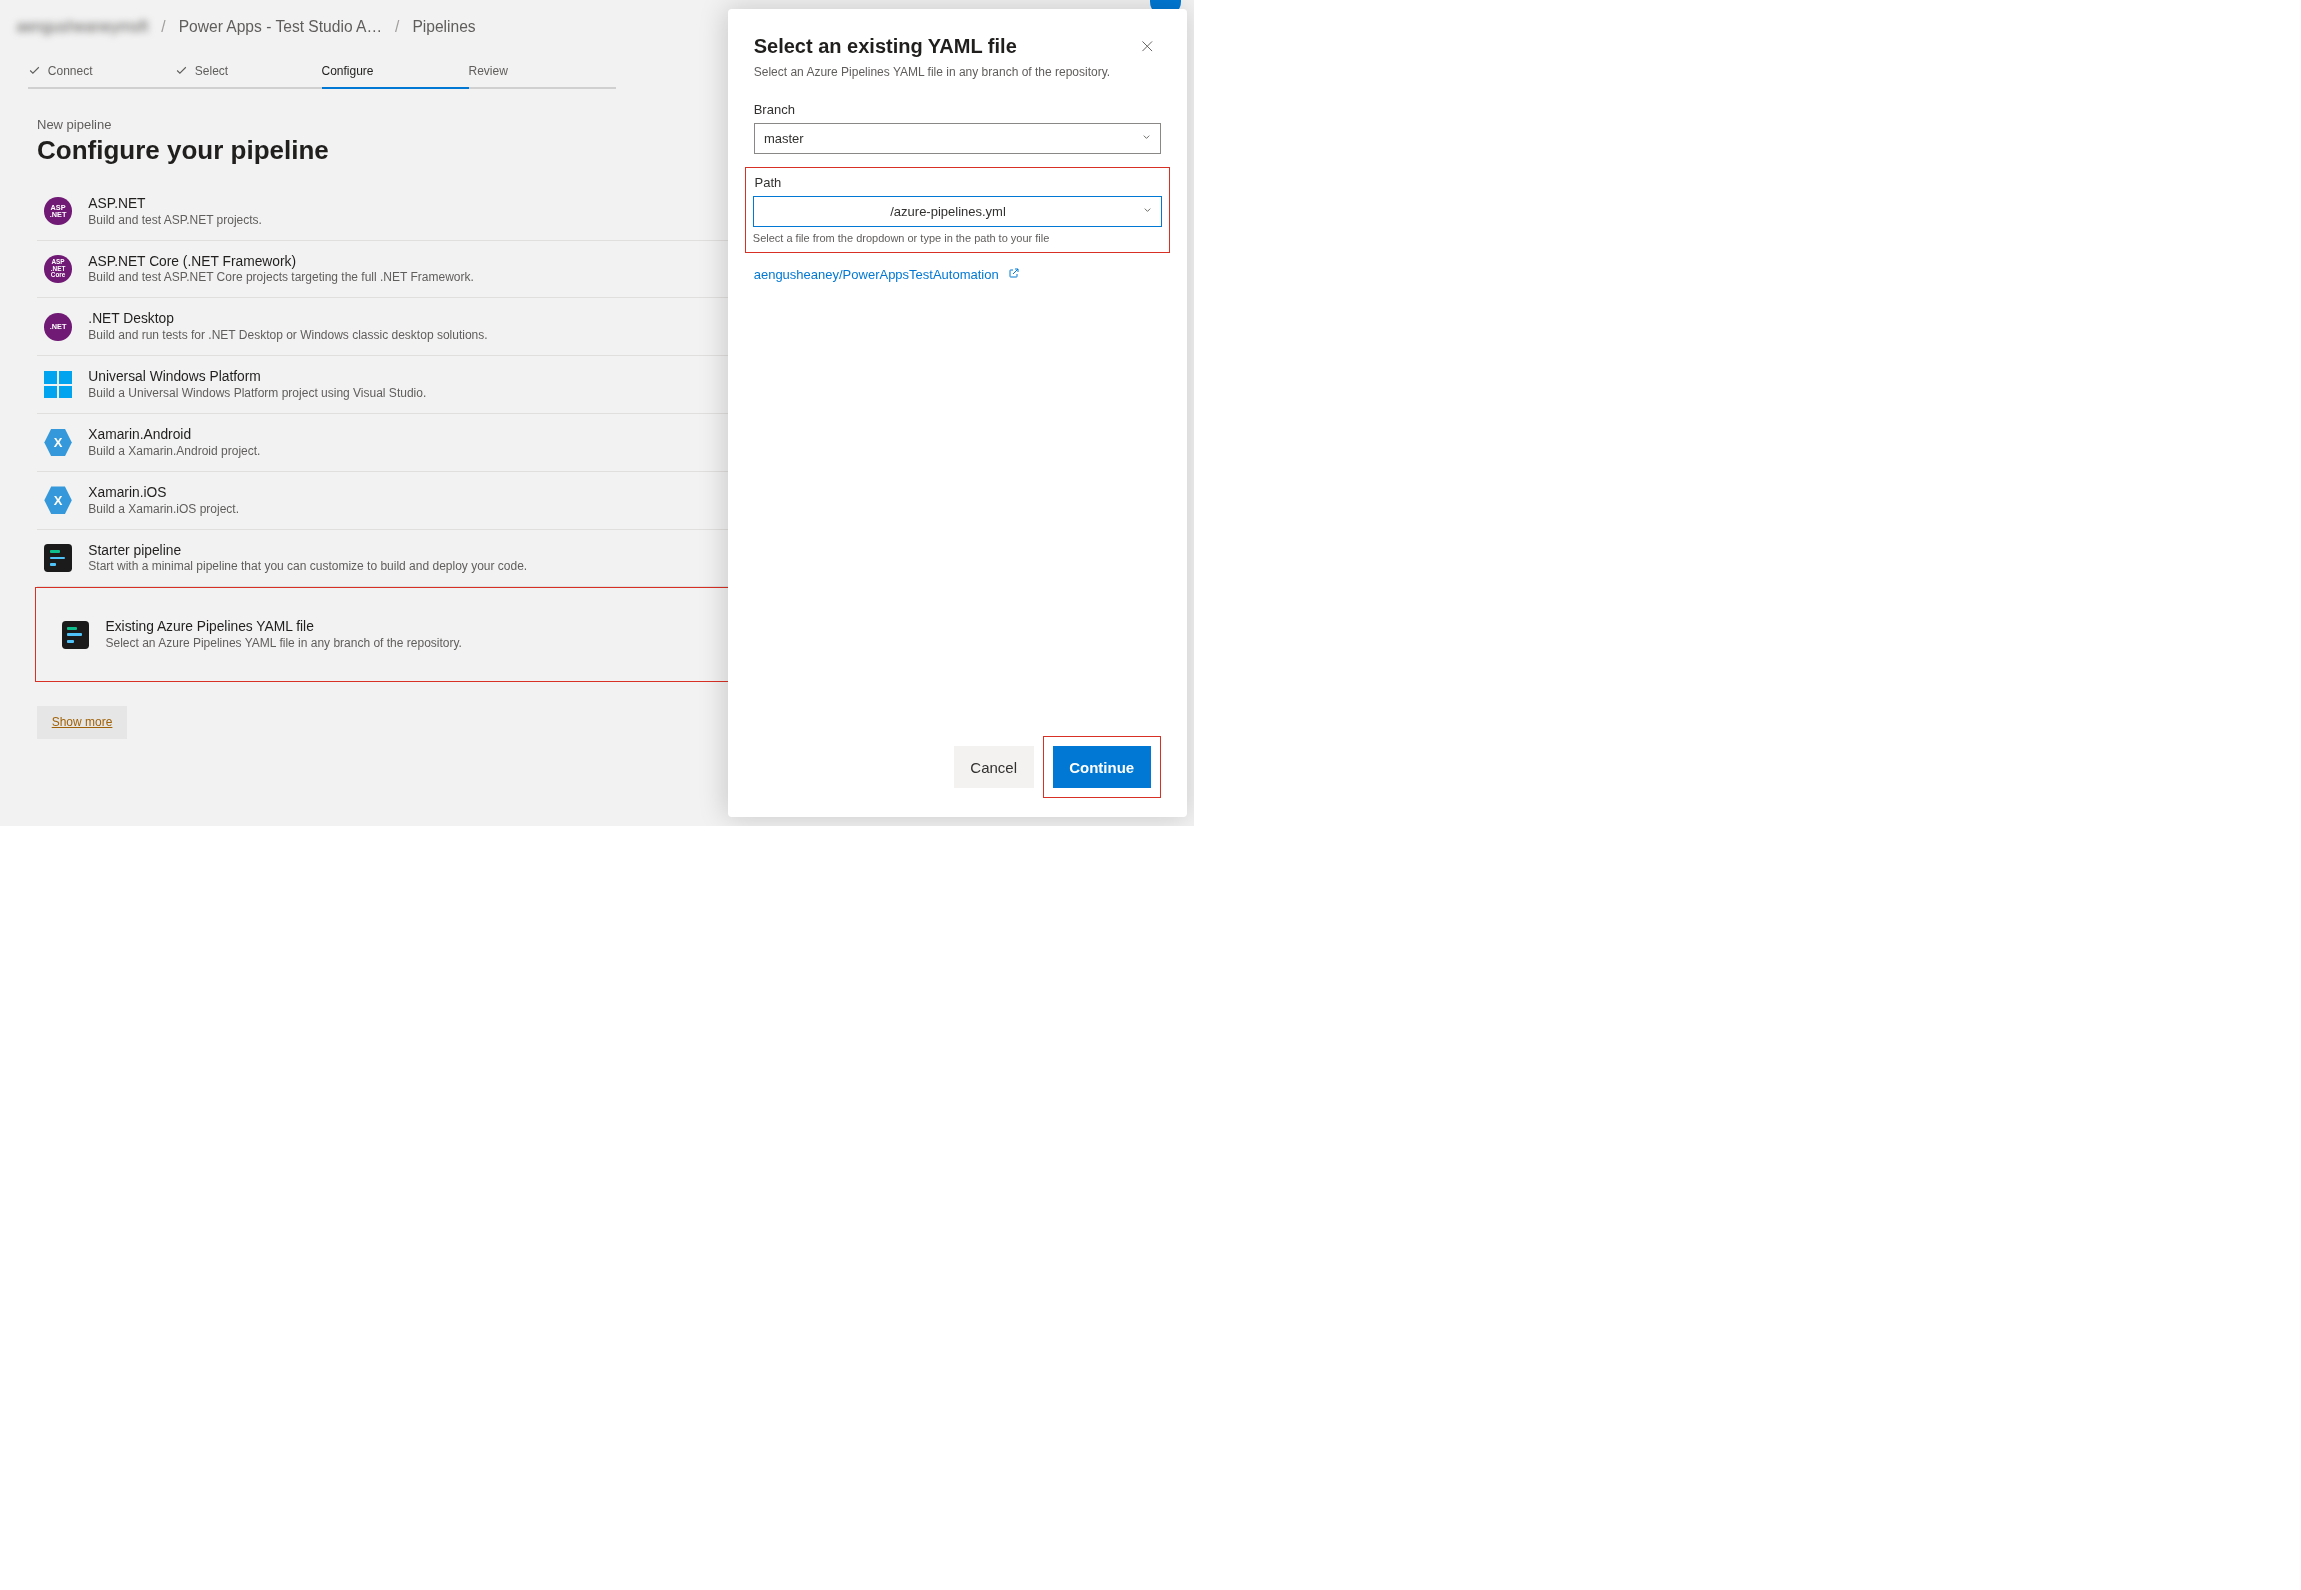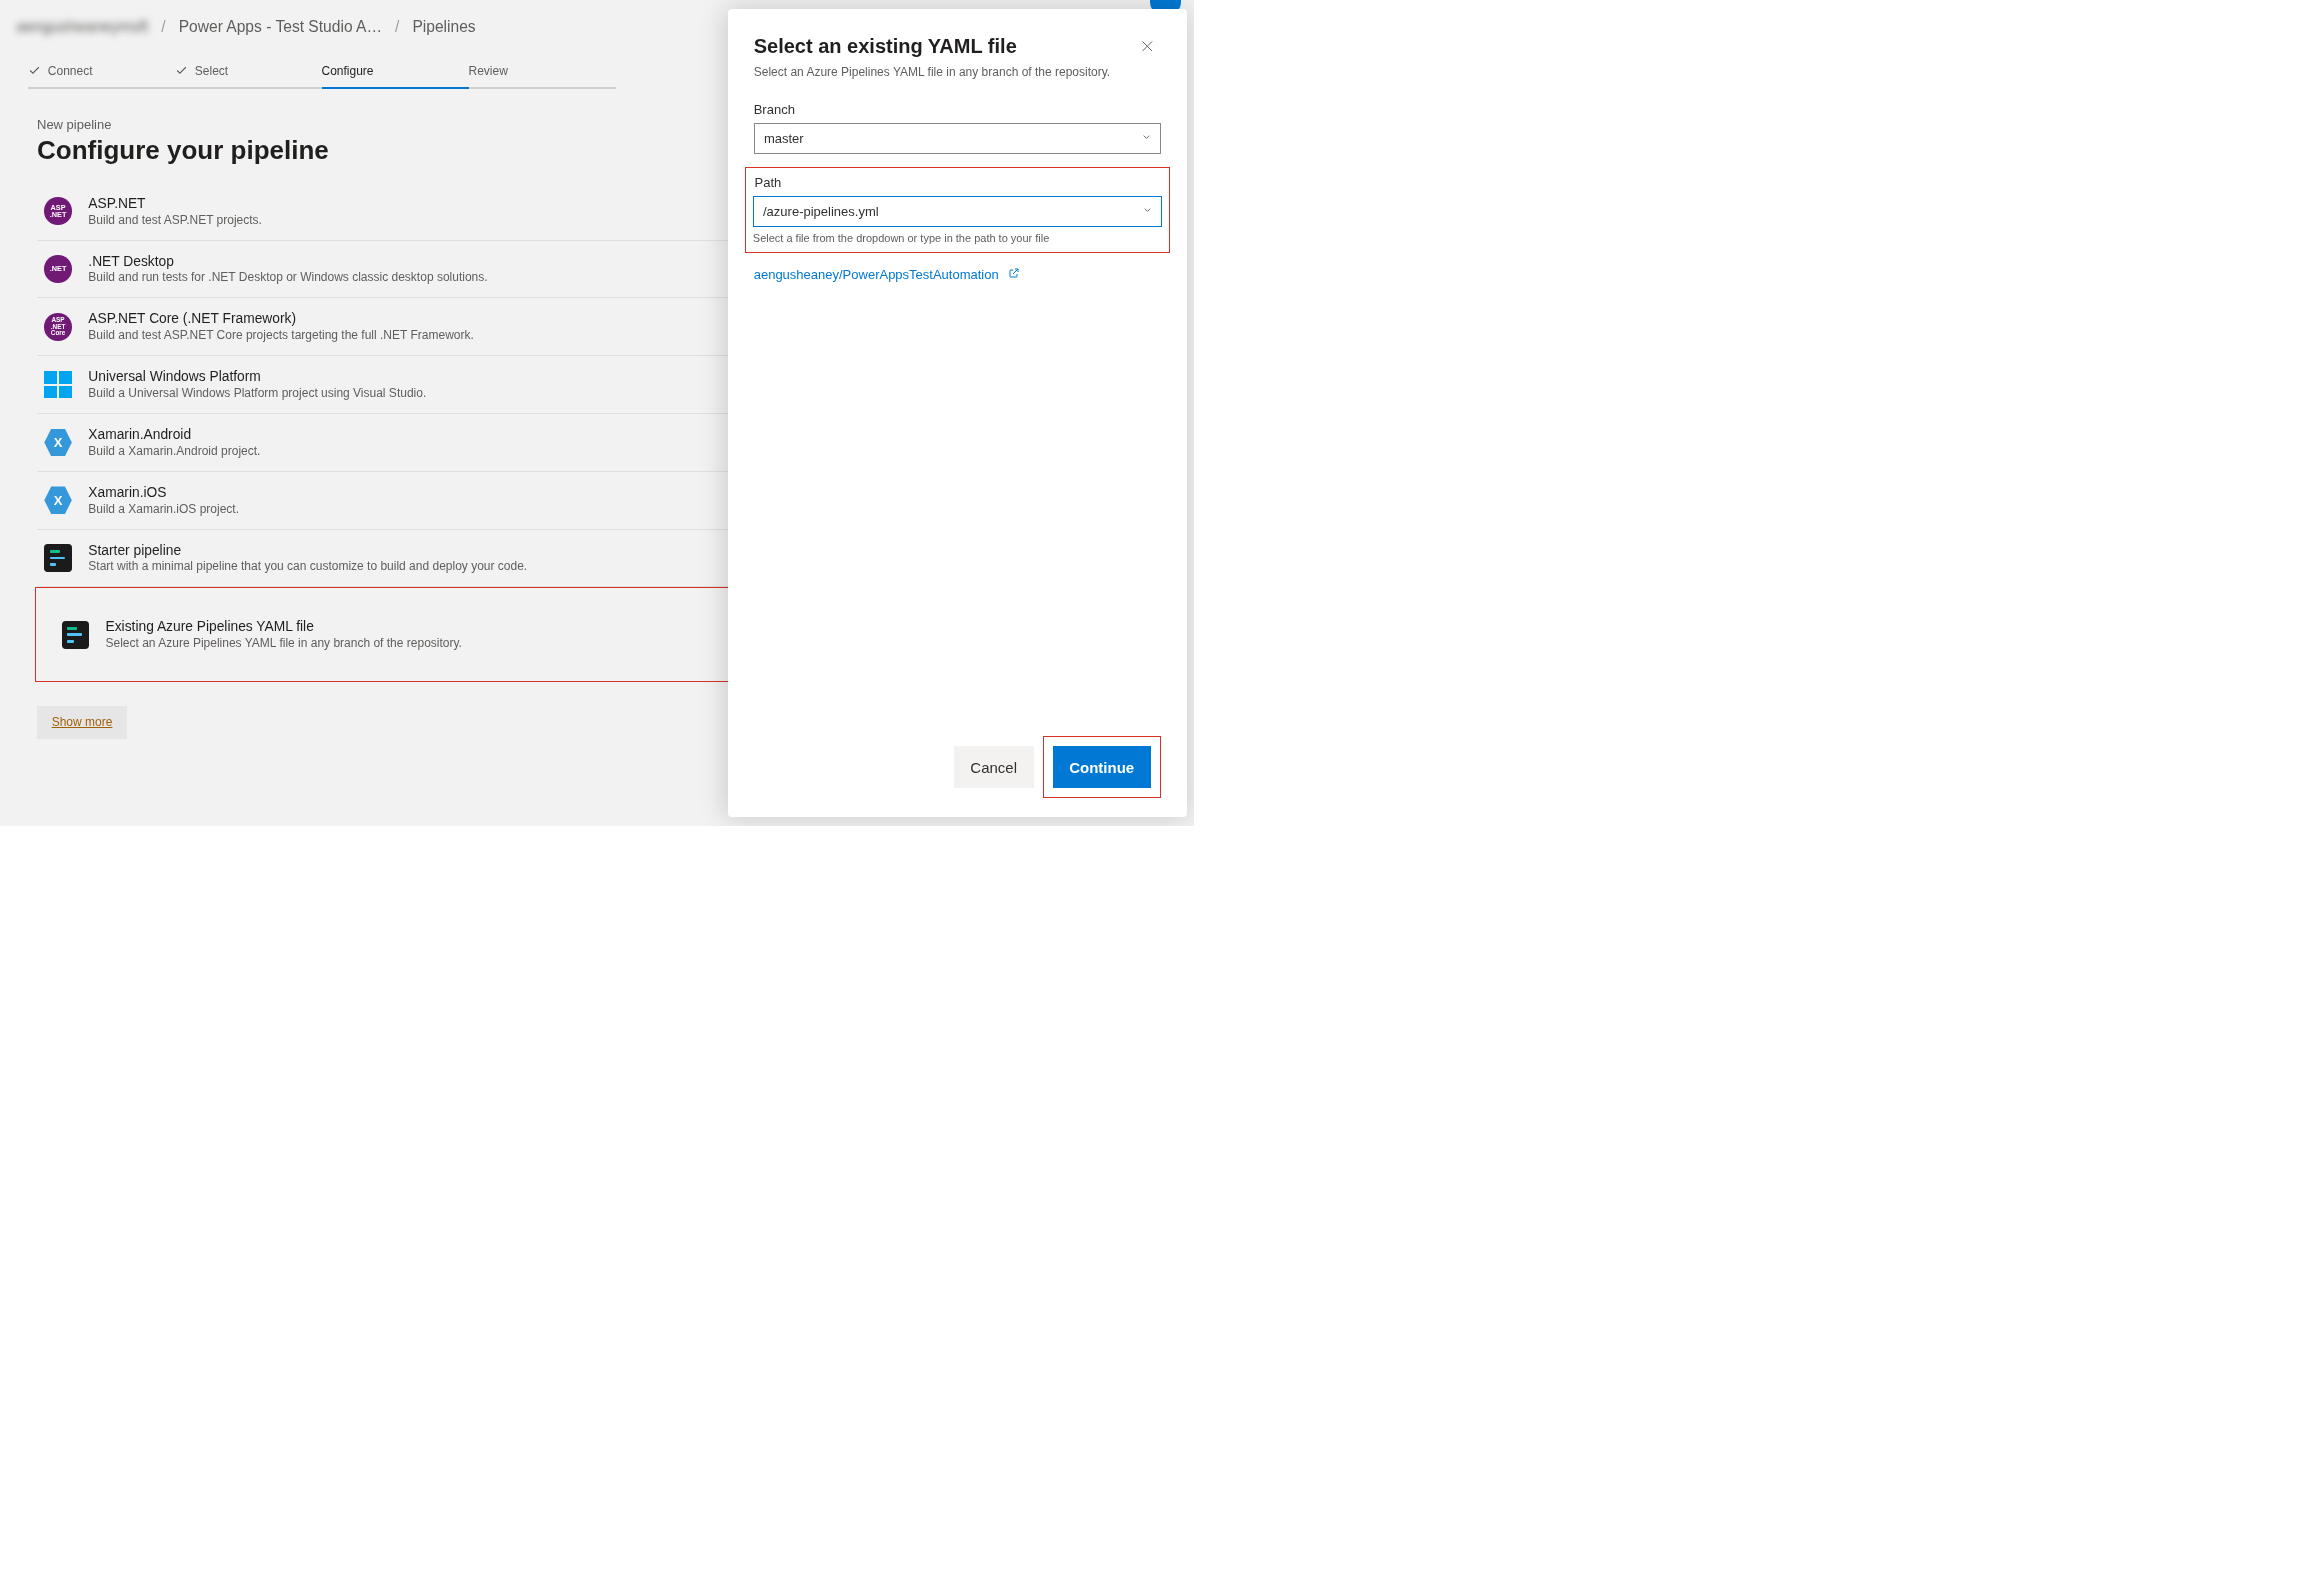--- a/index.html
+++ b/index.html
@@ -184,21 +184,21 @@
       height: 31px;
       border: 0.9px solid #8a8886;
       padding: 0 27.5px 0 9.2px;
       background: #fff;
       font-size: 13px;
       color: #323130;
       position: relative;
       display: flex; align-items: center;
       cursor: pointer;
     }
-    .dropdown.active { border-color: #0078d4; }
+    .dropdown.active { border-color: #0078d4; justify-content: center; }
     .dropdown .chev {
       position: absolute; right: 7.3px; top: 50%; transform: translateY(-50%);
     }
     .dropdown .chev svg { width: 11px; height: 11px; stroke: #605e5c; }
     .field-hint {
       font-size: 11px; color: #605e5c; margin-top: 5.5px;
     }
     .path-group {
       border: 1.8px solid #d93025;
       padding: 7.3px 7.3px 7.3px 7.3px;
@@ -289,35 +289,35 @@
         <div class="icon-circle-net">ASP .NET</div>
       </div>
       <div class="text">
         <div class="title">ASP.NET</div>
         <div class="desc">Build and test ASP.NET projects.</div>
       </div>
     </div>
 
     <div class="option">
       <div class="icon-box">
+        <div class="icon-circle-net" style="font-size:6.4px">ASP .NET Core</div>
+      </div>
+      <div class="text">
+        <div class="title">ASP.NET Core (.NET Framework)</div>
+        <div class="desc">Build and test ASP.NET Core projects targeting the full .NET Framework.</div>
+      </div>
+    </div>
+
+    <div class="option">
+      <div class="icon-box">
         <div class="icon-circle-net">.NET</div>
       </div>
       <div class="text">
         <div class="title">.NET Desktop</div>
         <div class="desc">Build and run tests for .NET Desktop or Windows classic desktop solutions.</div>
-      </div>
-    </div>
-
-    <div class="option">
-      <div class="icon-box">
-        <div class="icon-circle-net" style="font-size:6.4px">ASP .NET Core</div>
-      </div>
-      <div class="text">
-        <div class="title">ASP.NET Core (.NET Framework)</div>
-        <div class="desc">Build and test ASP.NET Core projects targeting the full .NET Framework.</div>
       </div>
     </div>
 
     <div class="option">
       <div class="icon-box">
         <div class="icon-windows">
             <span></span>
             <span></span>
             <span></span>
             <span></span>

